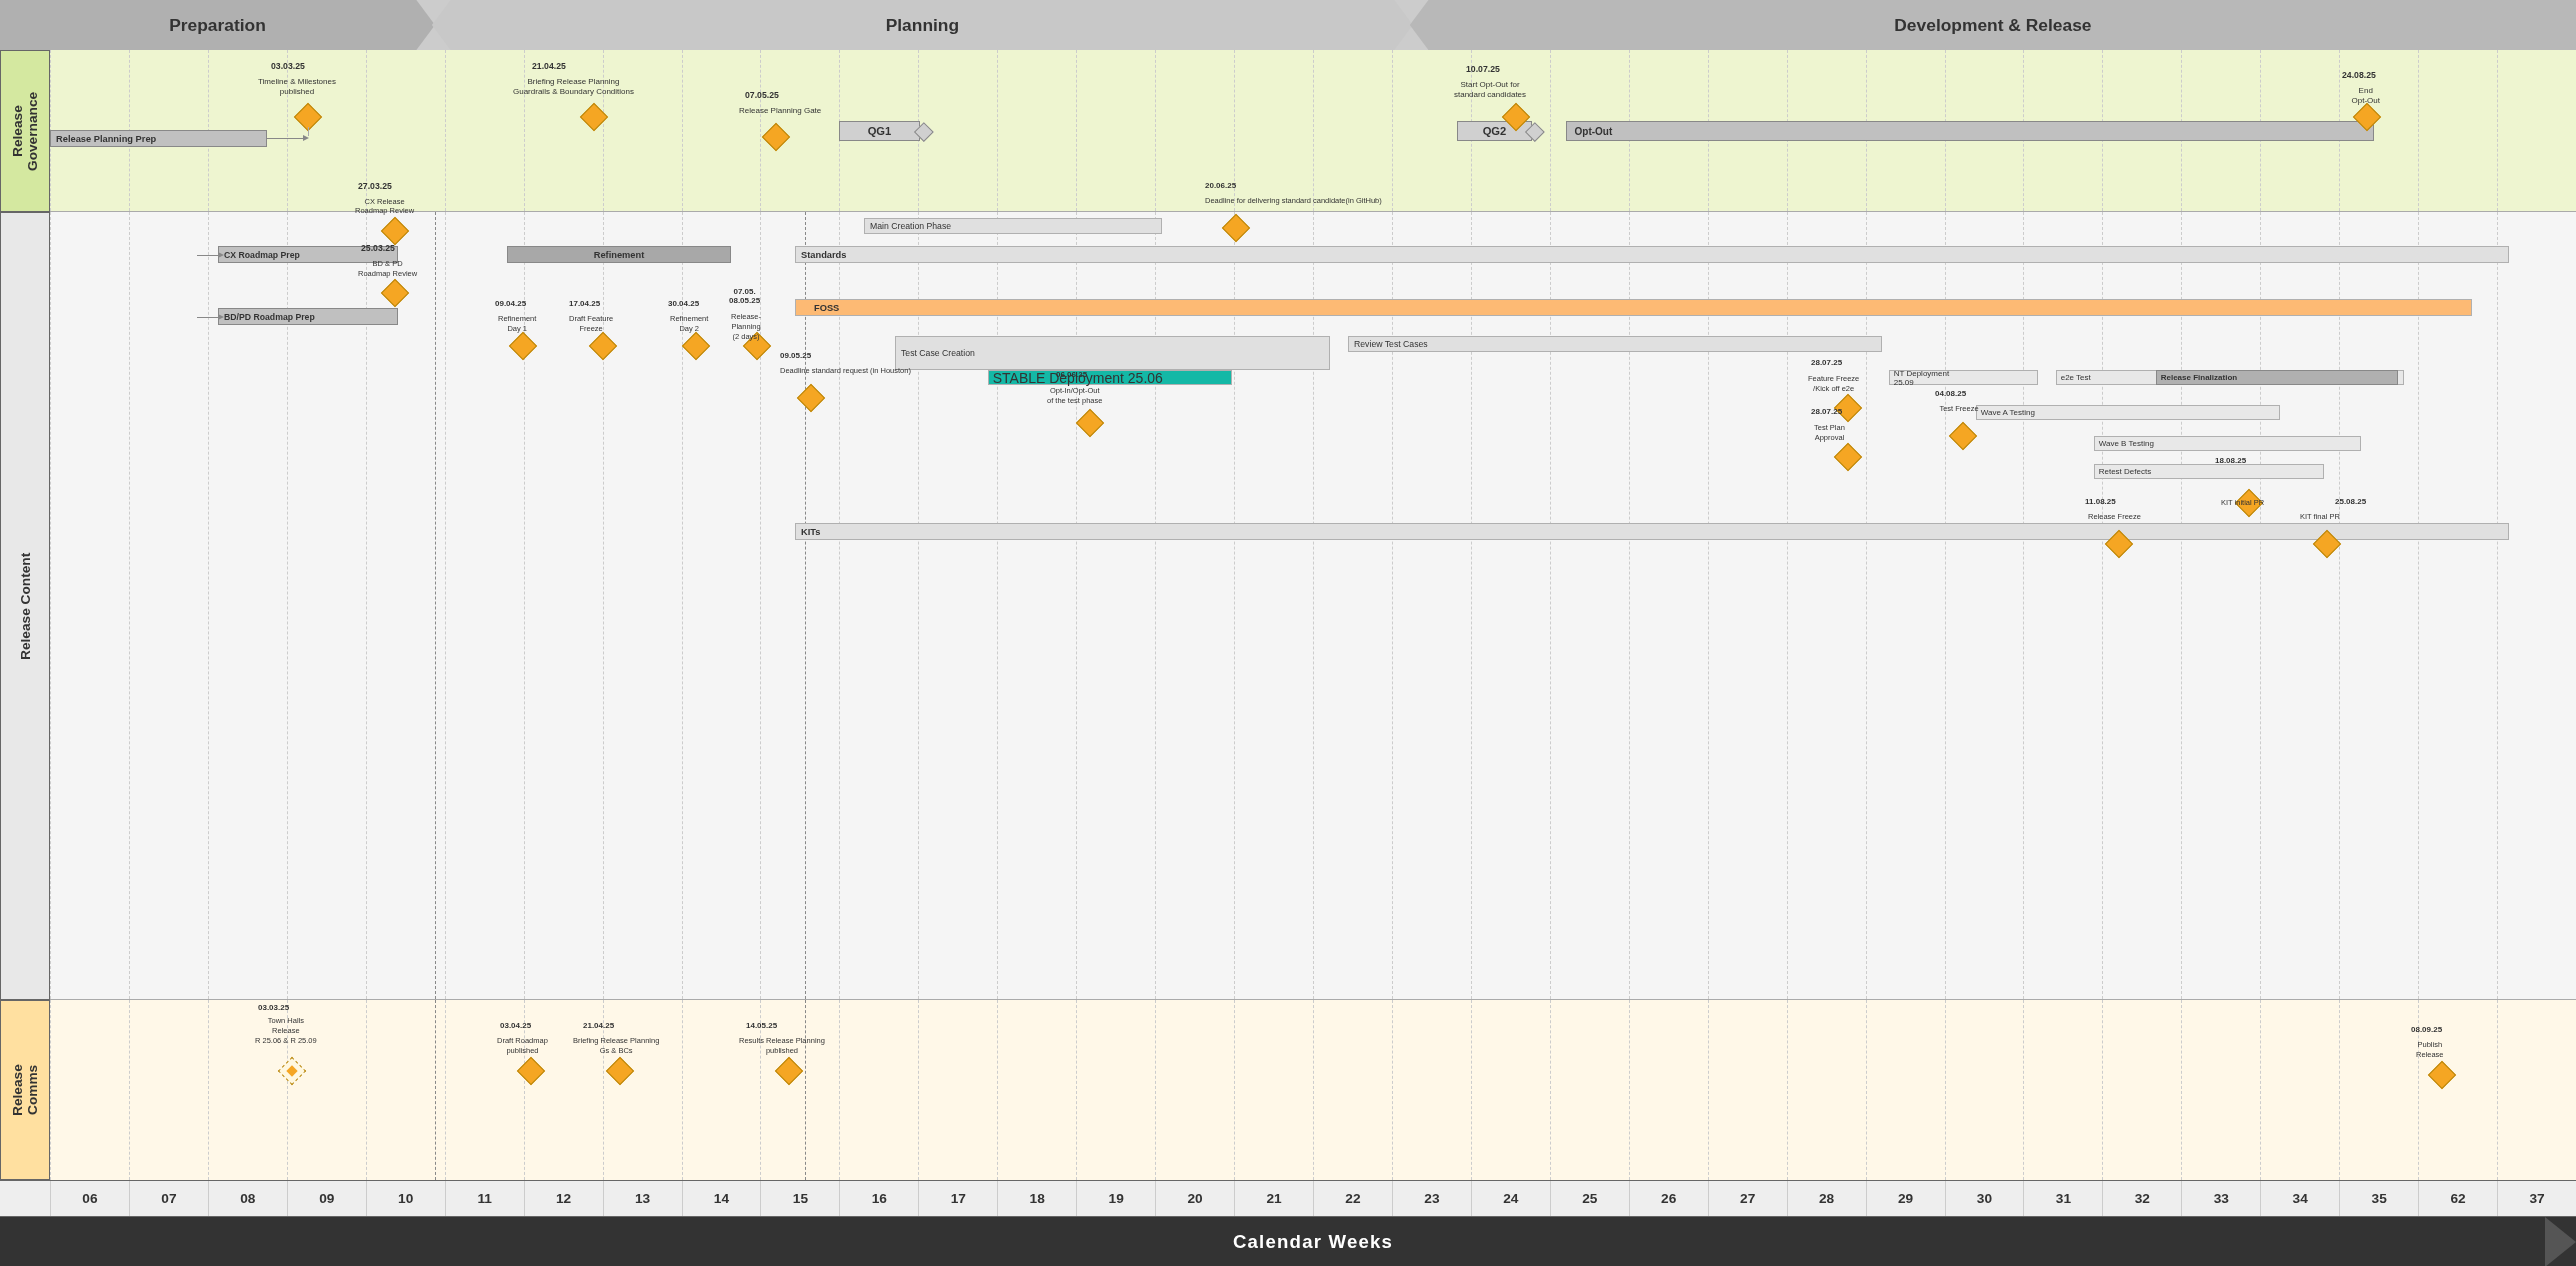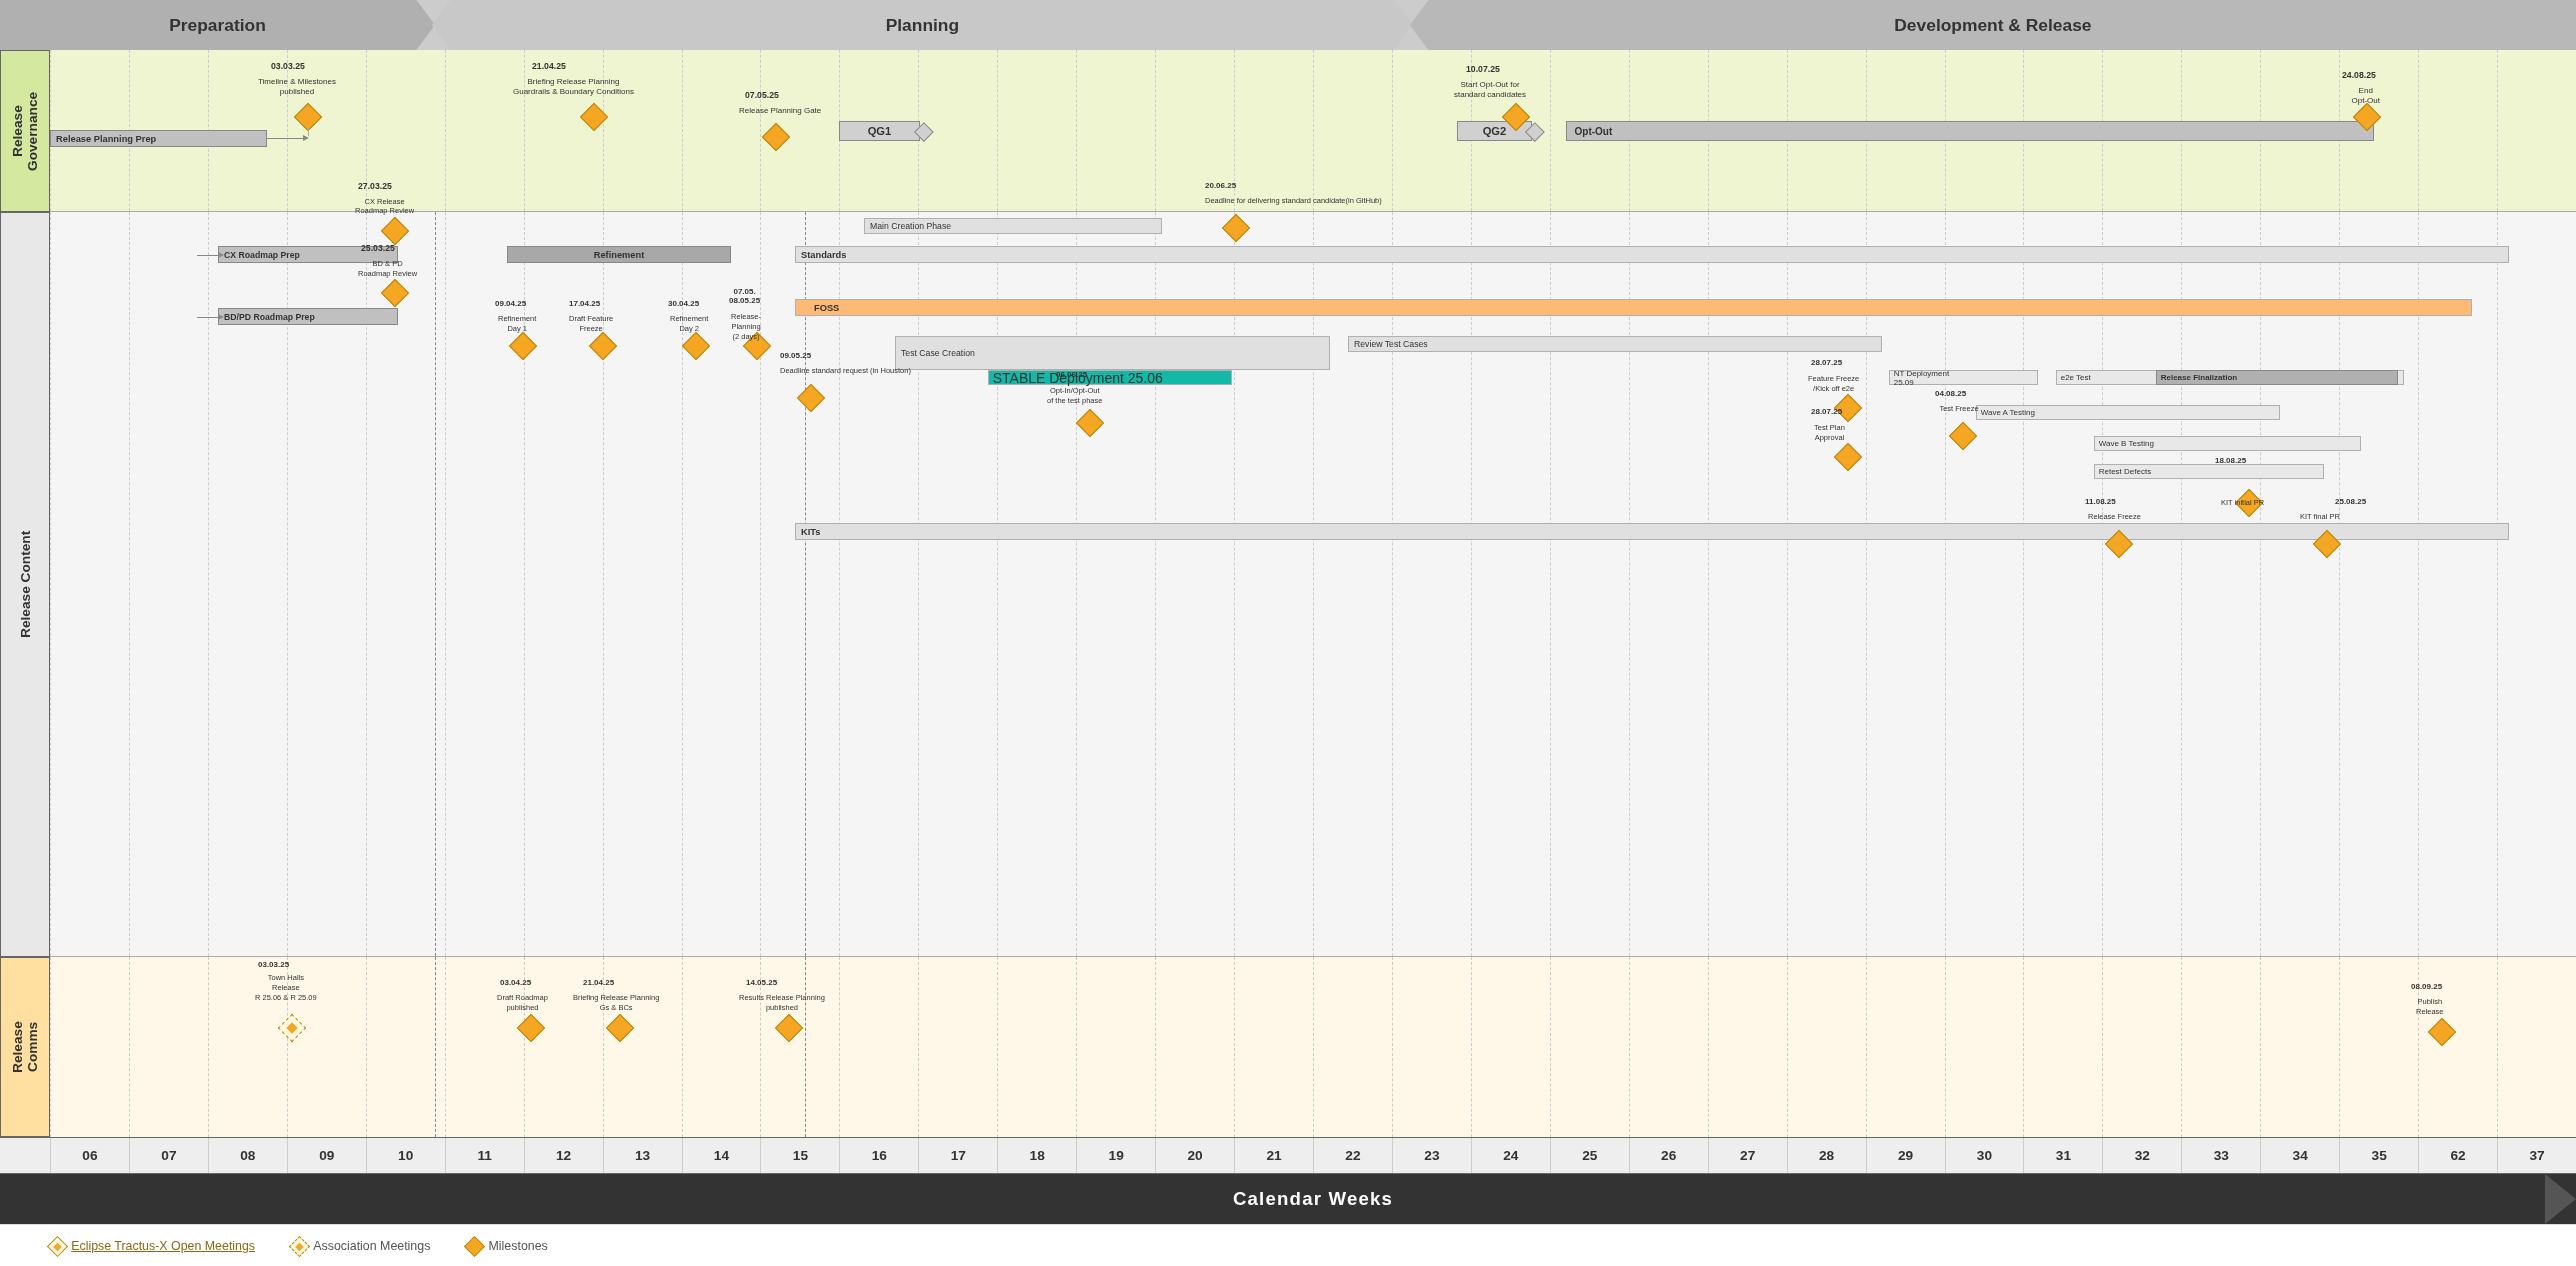--- a/index.html
+++ b/index.html
@@ -581,33 +581,15 @@
   </div>
 
   <div style="height:50px;background:#333;position:relative;display:flex;align-items:center;justify-content:center;flex-shrink:0;">
     <div style="position:absolute;left:50px;right:0;height:100%;background:#333;display:flex;align-items:center;justify-content:center;">
       <span style="color:#fff;font-size:18.6px;font-weight:bold;letter-spacing:1.2px;">Calendar Weeks</span>
 
       <div style="position:absolute;right:0;width:0;height:0;border-top:25px solid transparent;border-bottom:25px solid transparent;border-left:31px solid #555;"></div>
     </div>
   </div>
 
-  <div class="legend-row">
-    <div class="legend-item">
-      <div style="width:15px;height:15px;background:#fff8e0;transform:rotate(45deg);border:1.2px solid #B8860B;flex-shrink:0;position:relative;">
-        <div style="position:absolute;top:50%;left:50%;transform:translate(-50%,-50%);width:6.2px;height:6.2px;background:#F5A623;"></div>
-      </div>
-      <span style="color:#8B6914;text-decoration:underline;font-size:12.4px;cursor:pointer;">Eclipse Tractus-X Open Meetings</span>
-    </div>
-    <div class="legend-item">
-      <div style="width:15px;height:15px;background:#fff8e0;transform:rotate(45deg);border:1.2px dashed #B8860B;flex-shrink:0;position:relative;">
-        <div style="position:absolute;top:50%;left:50%;transform:translate(-50%,-50%);width:6.2px;height:6.2px;background:#F5A623;"></div>
-      </div>
-      <span style="font-size:12.4px;color:#555;">Association Meetings</span>
-    </div>
-    <div class="legend-item">
-      <div style="width:15px;height:15px;background:#F5A623;transform:rotate(45deg);border:1.2px solid #B8860B;flex-shrink:0;"></div>
-      <span style="font-size:12.4px;color:#555;">Milestones</span>
-    </div>
-  </div>
 
 </div>
 
 
 </body></html>

